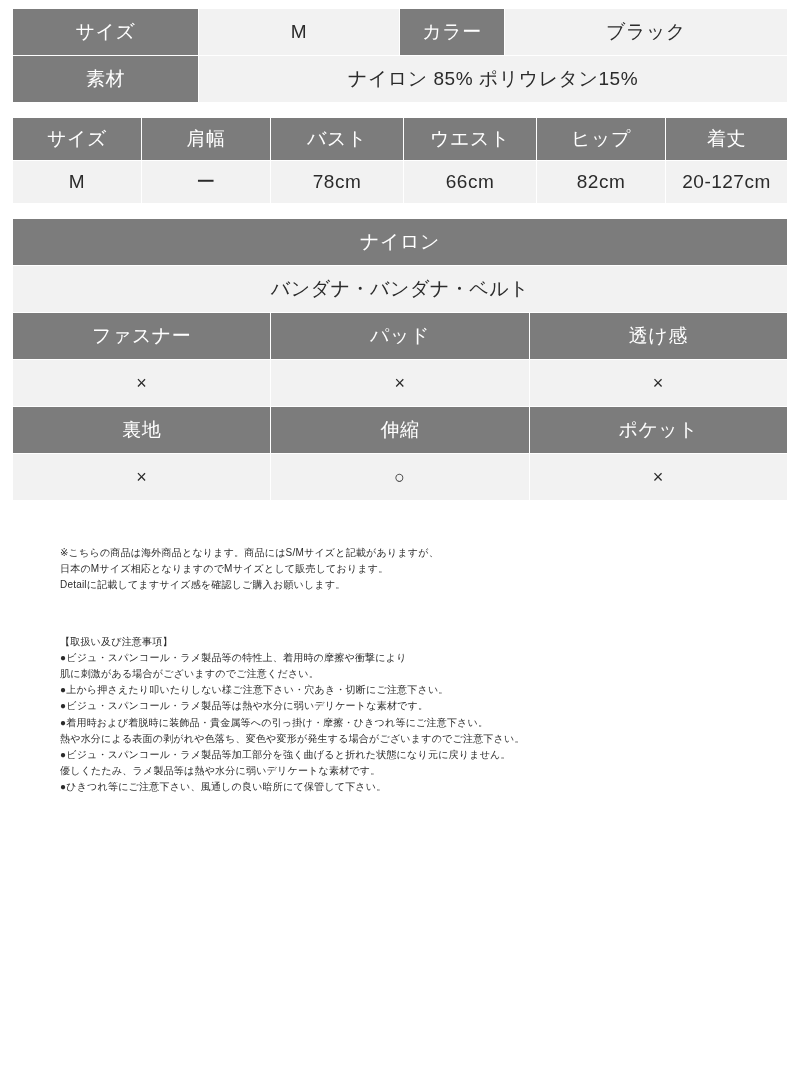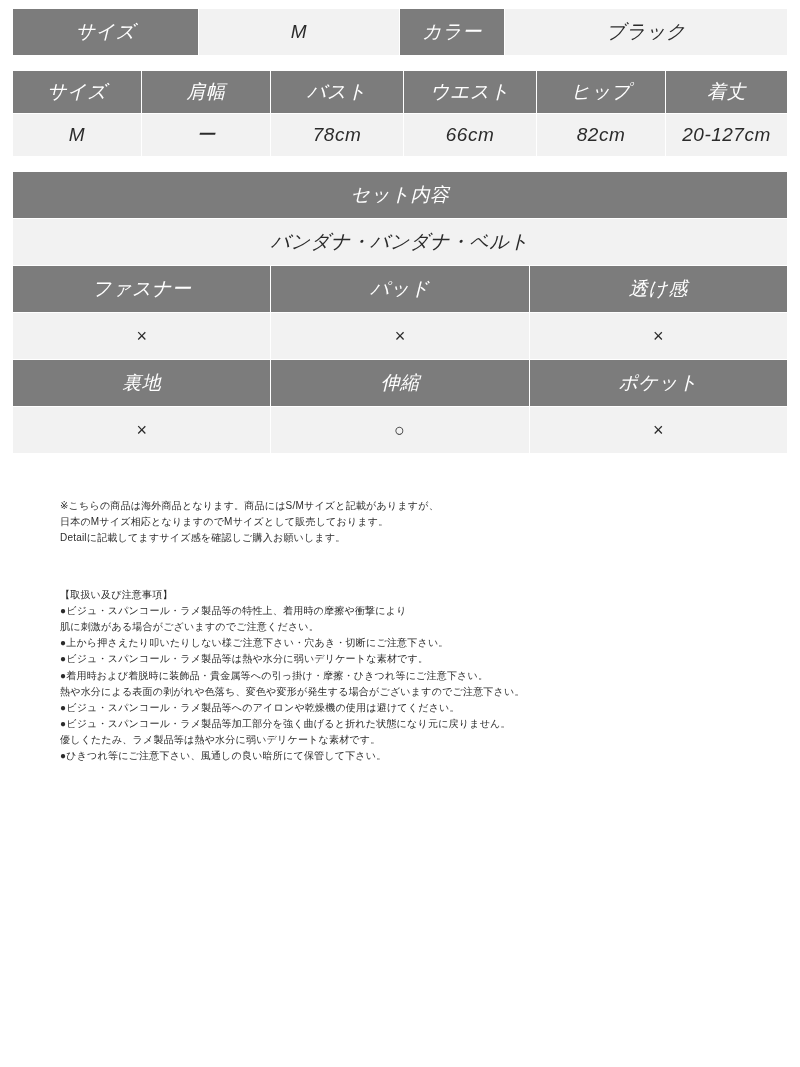--- a/index.html
+++ b/index.html
@@ -29,21 +29,20 @@
   }
   td {
     border: 1px solid #ffffff;
     text-align: center;
     vertical-align: middle;
     font-size: 19px;
     color: #2b2b2b;
     padding: 0;
     height: 46px;
     letter-spacing: 0.5px;
-    font-style: italic;
   }
   td.head {
     background: #7c7c7c;
     color: #ffffff;
     font-size: 19px;
   }
   td.cell {
     background: #f2f2f2;
     color: #2b2b2b;
   }
@@ -76,20 +75,24 @@
 <div class="page">
 
   <table class="tbl-spec">
     <tbody>
       <tr>
         <td class="head" style="width:185px">サイズ</td>
         <td class="cell" style="width:200px">M</td>
         <td class="head" style="width:104px">カラー</td>
         <td class="cell">ブラック</td>
       </tr>
+      <tr>
+        <td class="head" style="width:185px">素材</td>
+        <td class="cell" colspan="3">ナイロン 85% ポリウレタン15%</td>
+      </tr>
     </tbody>
   </table>
 
   <table class="tbl-size">
     <tbody>
       <tr>
         <td class="head" style="width:128px">サイズ</td>
         <td class="head" style="width:128px">肩幅</td>
         <td class="head" style="width:132px">バスト</td>
         <td class="head" style="width:132px">ウエスト</td>
@@ -103,21 +106,21 @@
         <td class="cell">66cm</td>
         <td class="cell">82cm</td>
         <td class="cell">20-127cm</td>
       </tr>
     </tbody>
   </table>
 
   <table class="tbl-set">
     <tbody>
       <tr>
-        <td class="head" colspan="3">セット内容</td>
+        <td class="head" colspan="3">ナイロン</td>
       </tr>
       <tr>
         <td class="cell" colspan="3">バンダナ・バンダナ・ベルト</td>
       </tr>
       <tr>
         <td class="head" style="width:258px">ファスナー</td>
         <td class="head" style="width:260px">パッド</td>
         <td class="head">透け感</td>
       </tr>
       <tr>
@@ -145,20 +148,19 @@
       <p class="line">Detailに記載してますサイズ感を確認しご購入お願いします。</p>
     </div>
     <div class="block2">
       <p class="line">【取扱い及び注意事項】</p>
       <p class="line">●ビジュ・スパンコール・ラメ製品等の特性上、着用時の摩擦や衝撃により</p>
       <p class="line">肌に刺激がある場合がございますのでご注意ください。</p>
       <p class="line">●上から押さえたり叩いたりしない様ご注意下さい・穴あき・切断にご注意下さい。</p>
       <p class="line">●ビジュ・スパンコール・ラメ製品等は熱や水分に弱いデリケートな素材です。</p>
       <p class="line">●着用時および着脱時に装飾品・貴金属等への引っ掛け・摩擦・ひきつれ等にご注意下さい。</p>
       <p class="line">熱や水分による表面の剥がれや色落ち、変色や変形が発生する場合がございますのでご注意下さい。</p>
-      <p class="line">●ビジュ・スパンコール・ラメ製品等へのアイロンや乾燥機の使用は避けてください。</p>
       <p class="line">●ビジュ・スパンコール・ラメ製品等加工部分を強く曲げると折れた状態になり元に戻りません。</p>
       <p class="line">優しくたたみ、ラメ製品等は熱や水分に弱いデリケートな素材です。</p>
       <p class="line">●ひきつれ等にご注意下さい、風通しの良い暗所にて保管して下さい。</p>
     </div>
   </div>
 
 </div>
 
 </body></html>

